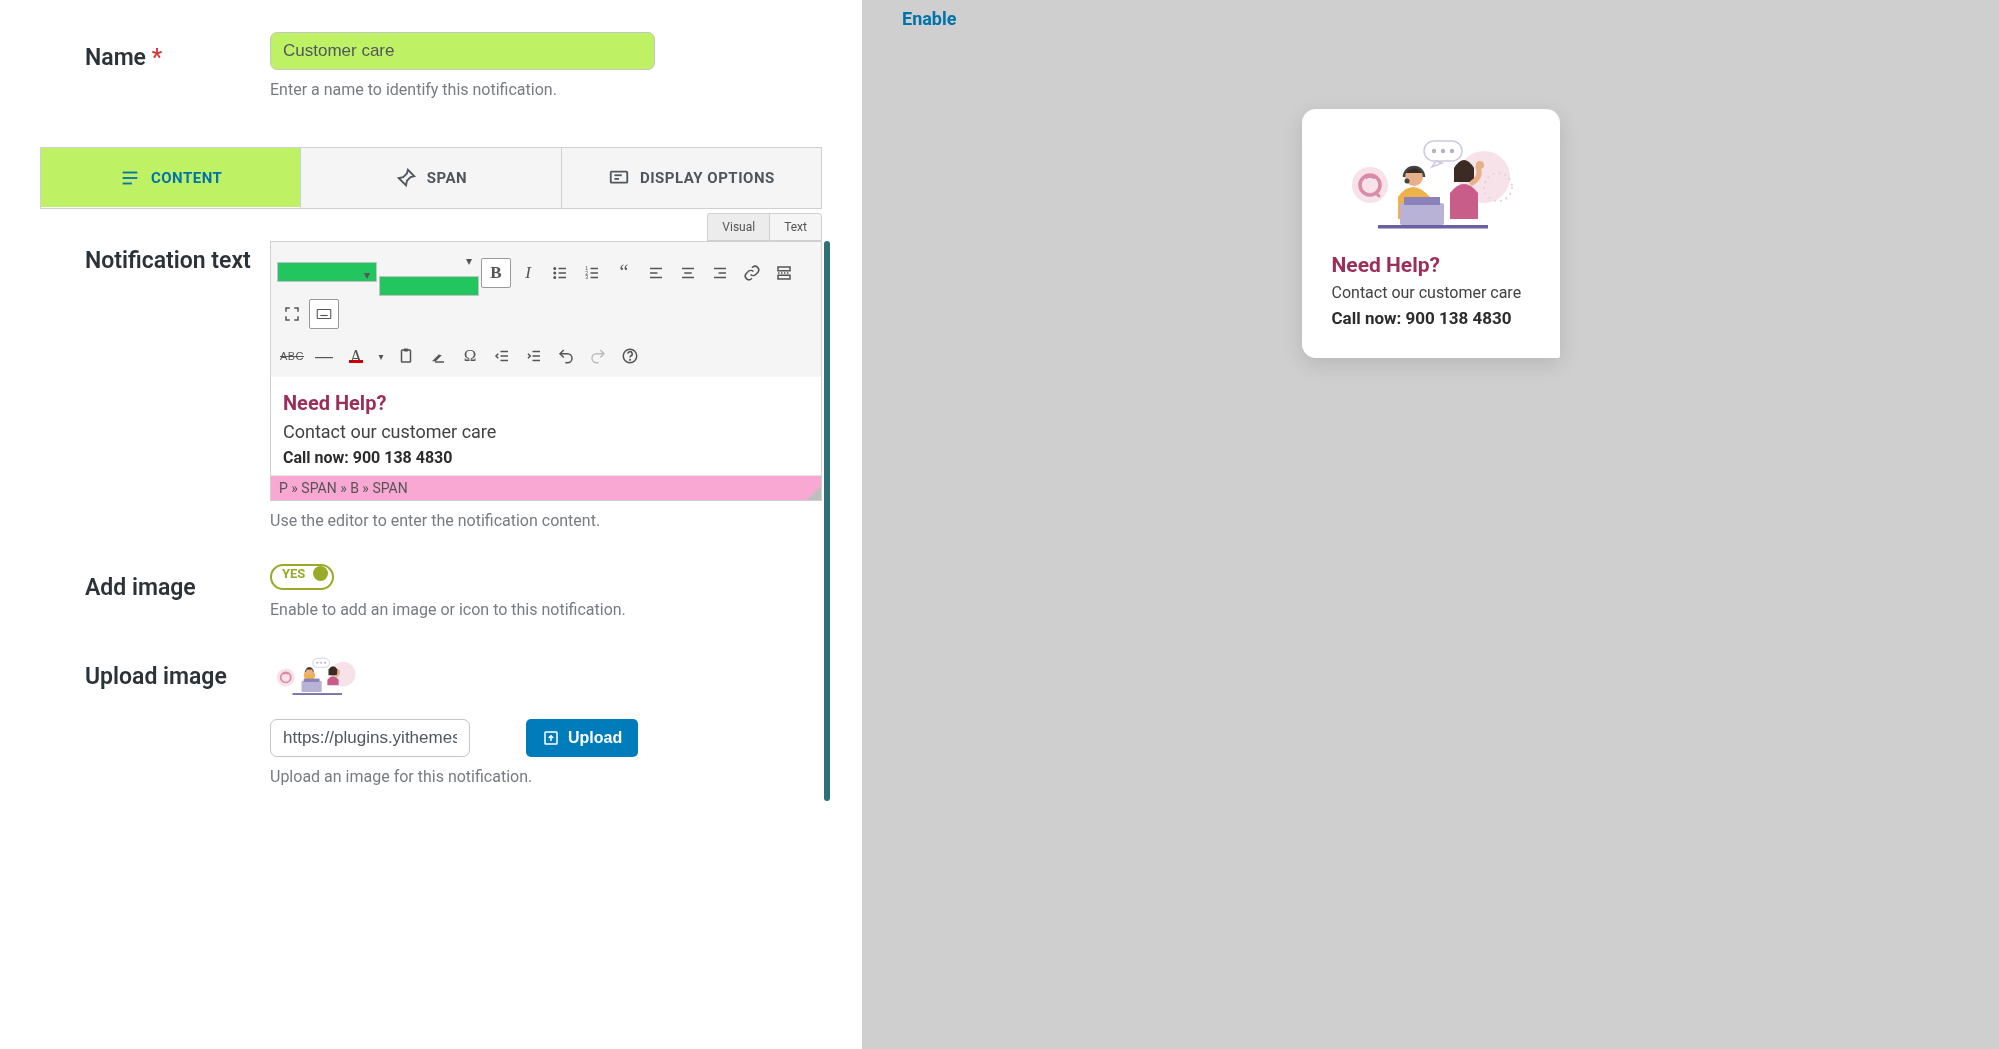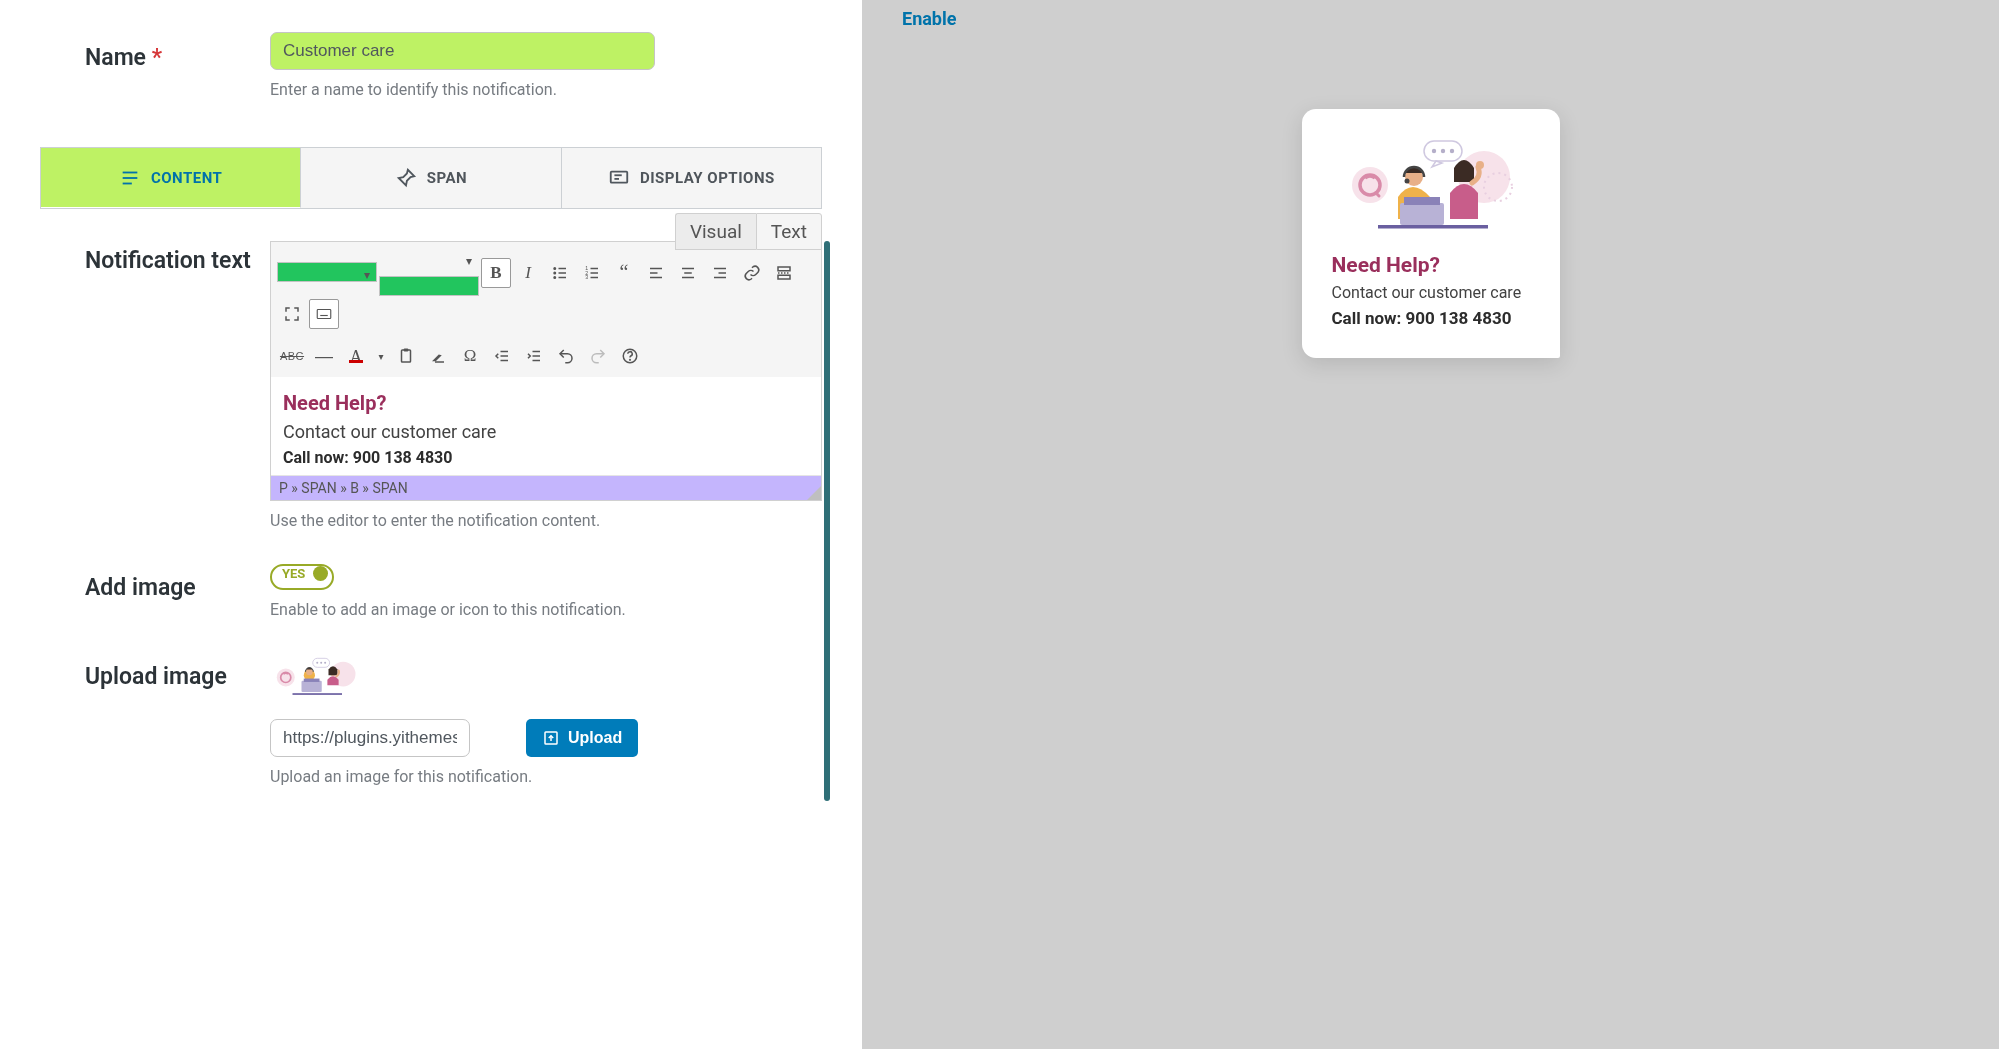--- a/index.html
+++ b/index.html
@@ -114,21 +114,21 @@
   .editor-mode-tabs {
     position: absolute;
     top: -28px;
     right: 0;
     display: flex;
   }
   .mode-tab {
     padding: 6px 14px;
     border: 1px solid #d0d0d0;
     background: #f5f5f5;
-    font-size: 19px;
+    font-size: 12px;
     color: #555;
     cursor: pointer;
   }
   .mode-tab:first-child {
     border-top-left-radius: 3px;
     border-right: none;
     background: #ececec;
   }
   .mode-tab:last-child {
     border-top-right-radius: 3px;
@@ -211,21 +211,21 @@
   .ed-call {
     color: #2c2c2c;
     font-weight: 700;
     font-size: 16px;
   }
   .editor-path {
     border-top: 1px solid #e5e5e5;
     font-size: 14px;
     color: #555;
     padding: 4px 8px;
-    background: #c4b5fd;
+    background: #f9a8d4;
     position: relative;
   }
   .resize-handle {
     position: absolute;
     right: 0;
     bottom: 0;
     width: 0;
     height: 0;
     border-left: 14px solid transparent;
     border-bottom: 14px solid #bfbfbf;

